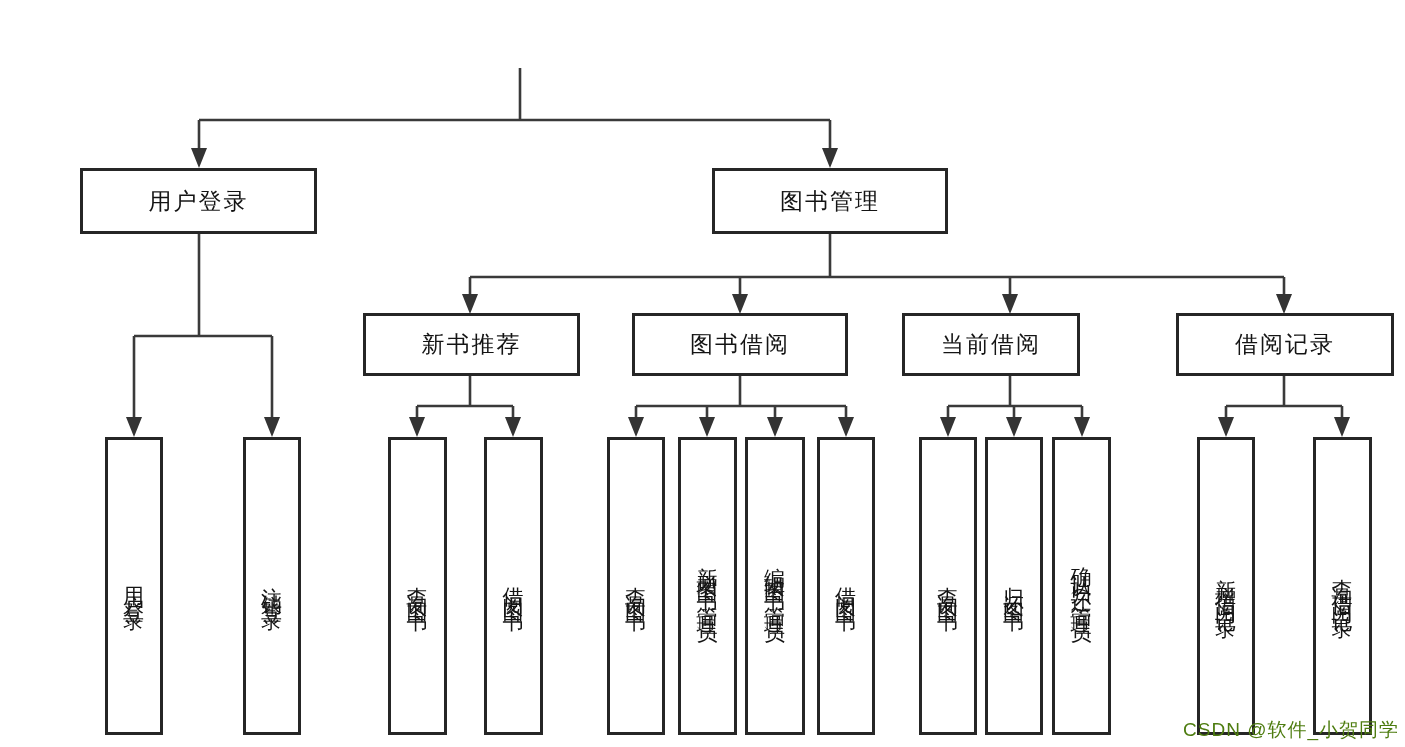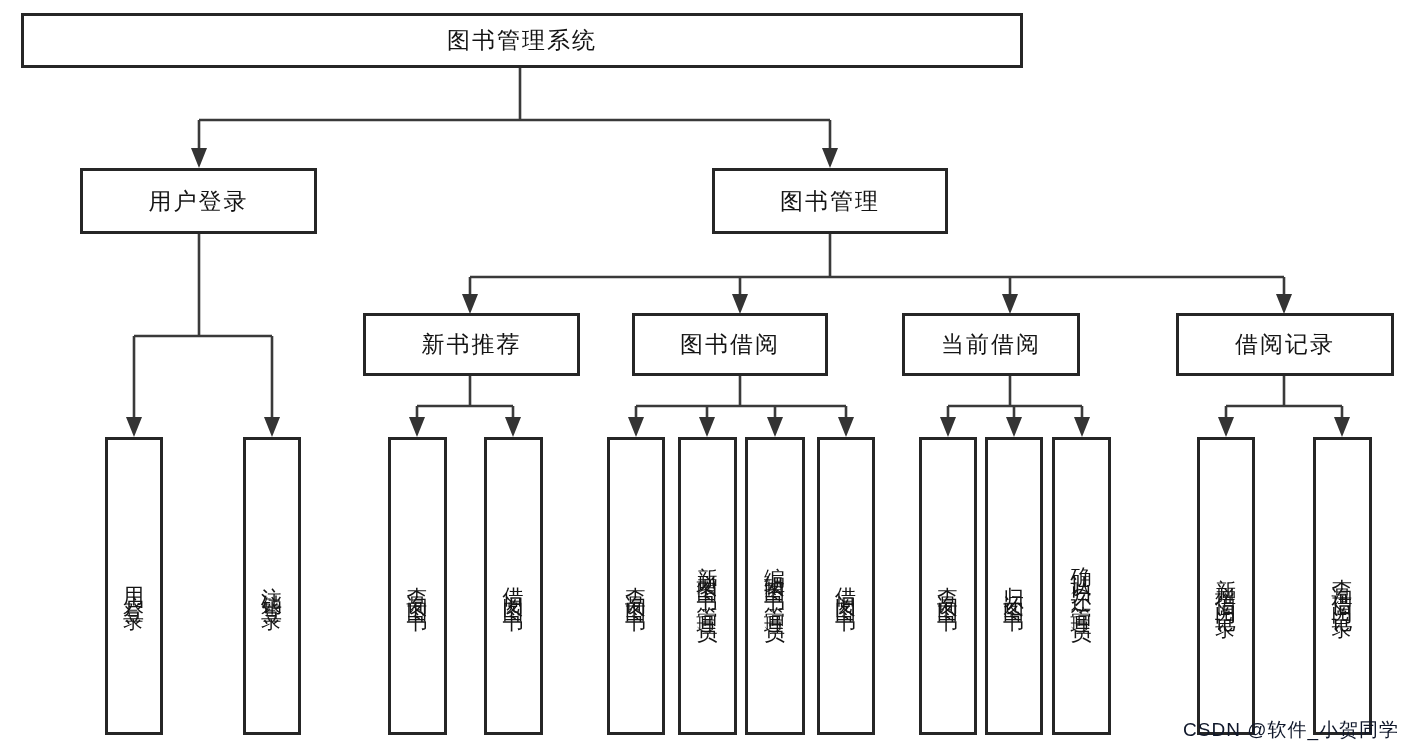--- a/index.html
+++ b/index.html
@@ -30,21 +30,21 @@
     text-orientation:mixed;
     font-size:21px;
     letter-spacing:8px;
     line-height:1.1;
     white-space:nowrap;
   }
   .watermark{
     position:absolute;
     right:6px;bottom:4px;
     font-size:19px;
-    color:#0f172a;
+    color:#4d7c0f;
     letter-spacing:1px;
     z-index:3;
     white-space:nowrap;
   }
 </style>
 </head>
 <body>
 
 <div id="canvas">
 
@@ -107,35 +107,32 @@
       <polygon points="767,417 783,417 775,437"></polygon>
       <polygon points="838,417 854,417 846,437"></polygon>
       <polygon points="940,417 956,417 948,437"></polygon>
       <polygon points="1006,417 1022,417 1014,437"></polygon>
       <polygon points="1074,417 1090,417 1082,437"></polygon>
       <polygon points="1218,417 1234,417 1226,437"></polygon>
       <polygon points="1334,417 1350,417 1342,437"></polygon>
     </g>
   </svg>
 
-  <div class="box" style="left:21px;top:13px;width:1002px;height:55px;">
-    <span class="h-label">图书管理系统</span>
-  </div>
 
   <div class="box" style="left:80px;top:168px;width:237px;height:66px;">
     <span class="h-label">用户登录</span>
   </div>
   <div class="box" style="left:712px;top:168px;width:236px;height:66px;">
     <span class="h-label">图书管理</span>
   </div>
 
   <div class="box" style="left:363px;top:313px;width:217px;height:63px;">
     <span class="h-label">新书推荐</span>
   </div>
-  <div class="box" style="left:632px;top:313px;width:196px;height:63px;">
+  <div class="box" style="left:632px;top:313px;width:216px;height:63px;">
     <span class="h-label">图书借阅</span>
   </div>
   <div class="box" style="left:902px;top:313px;width:178px;height:63px;">
     <span class="h-label">当前借阅</span>
   </div>
   <div class="box" style="left:1176px;top:313px;width:218px;height:63px;">
     <span class="h-label">借阅记录</span>
   </div>
 
   <div class="box" style="left:105px;top:437px;width:58px;height:298px;">

